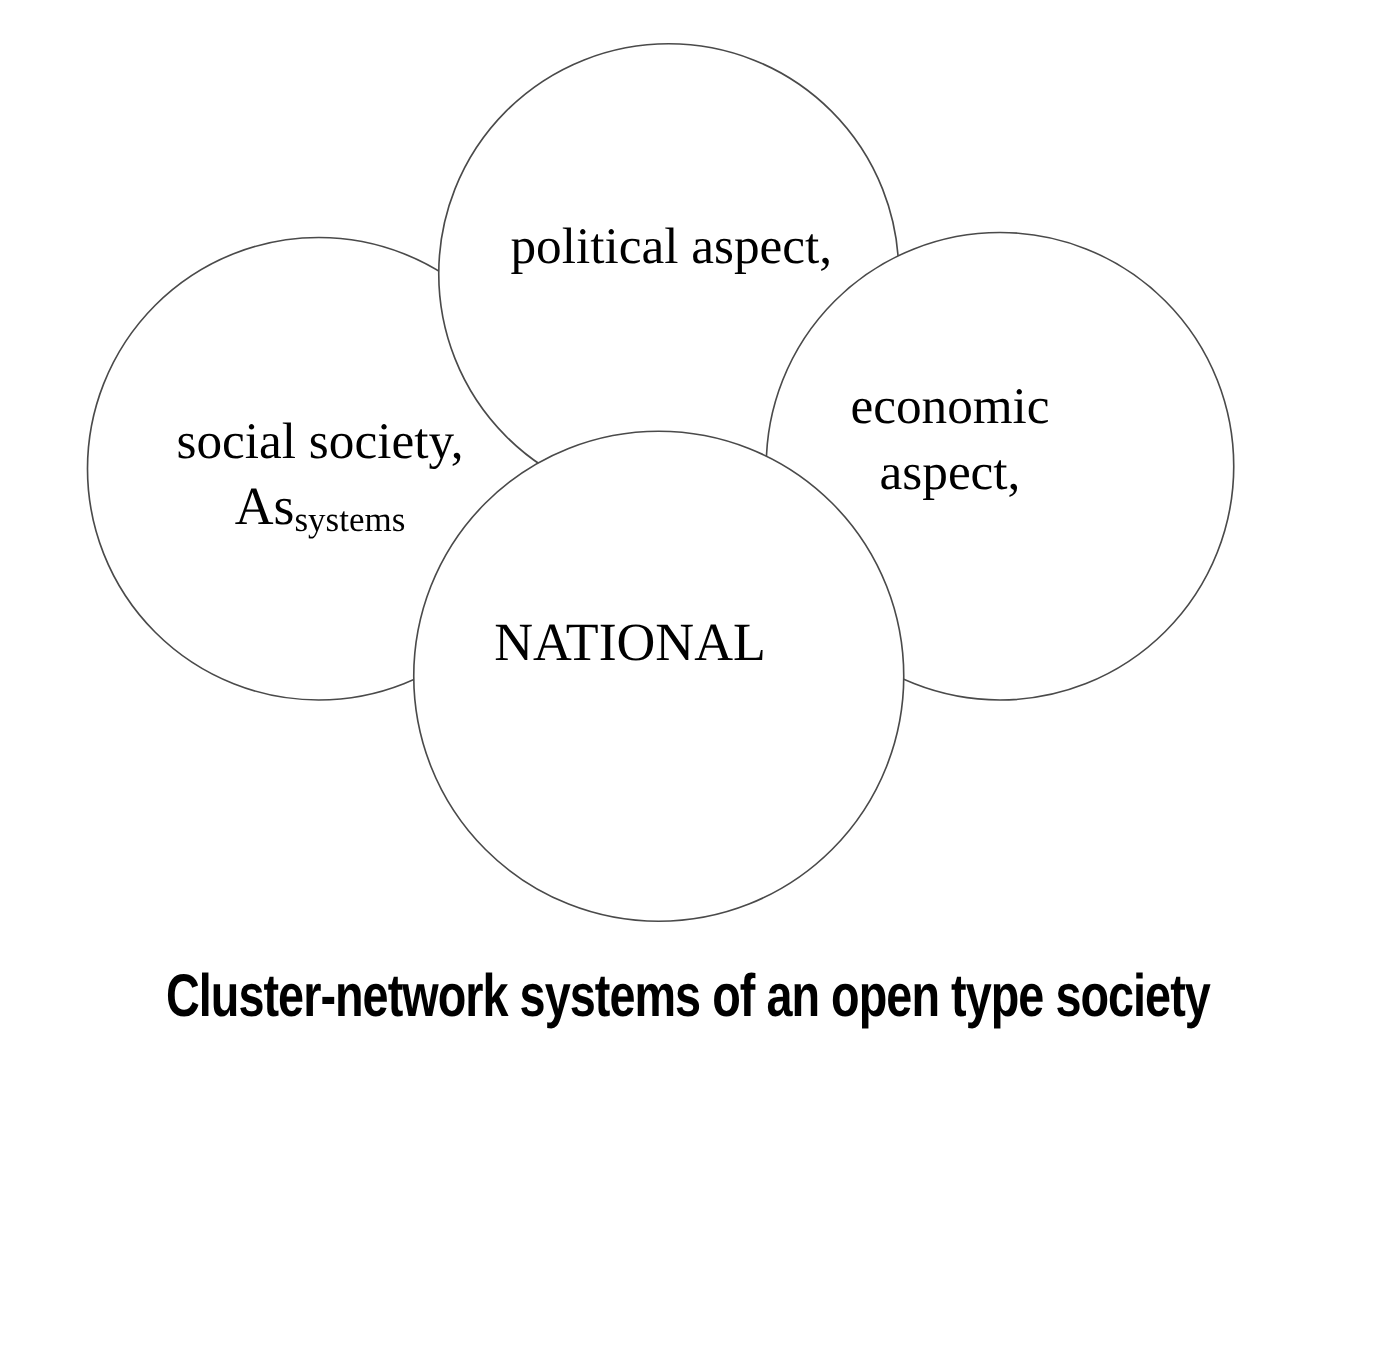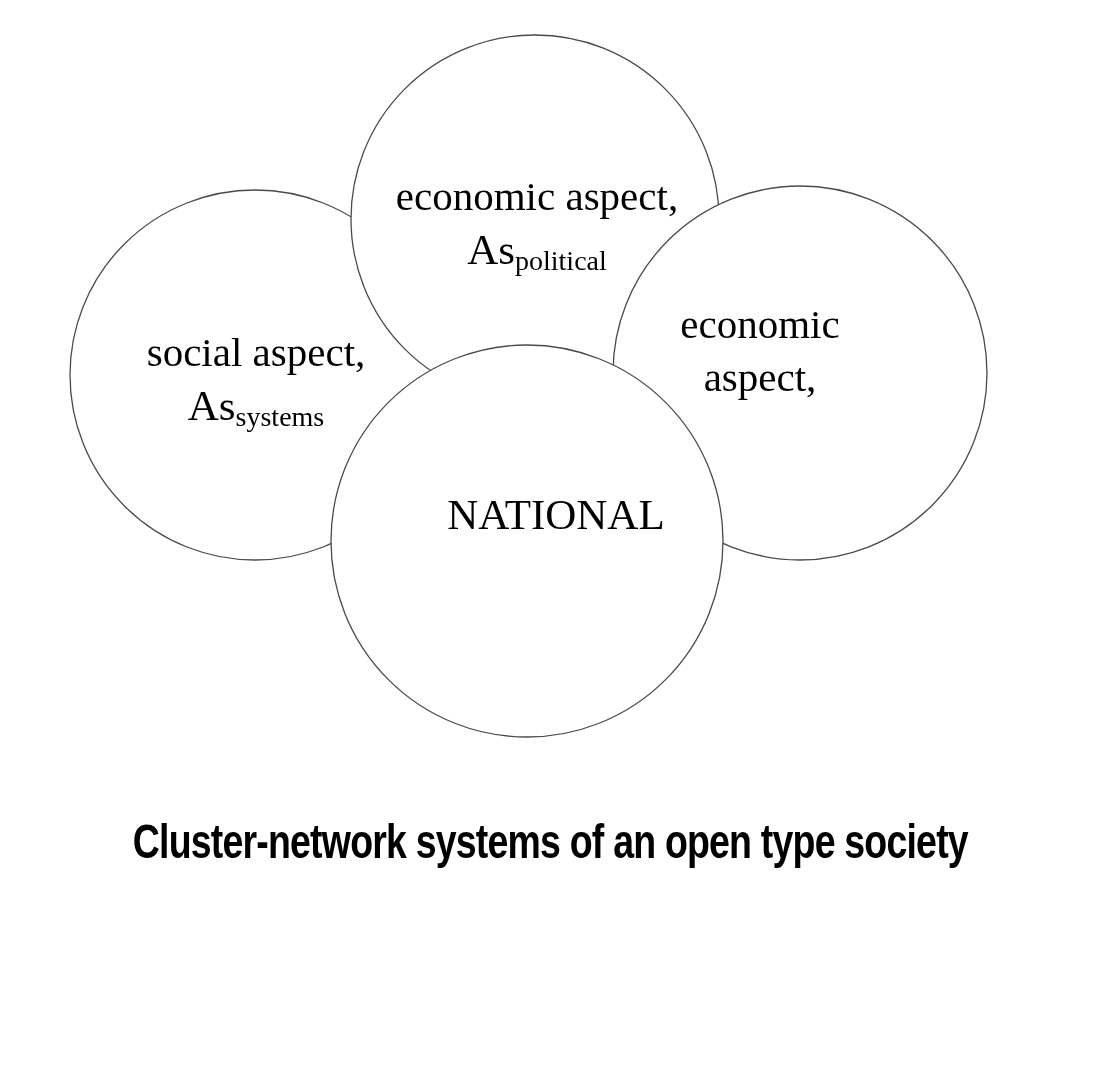--- a/index.html
+++ b/index.html
@@ -48,21 +48,20 @@
   .center-label {
     font-size: 43px;
     line-height: 52px;
   }
   .caption-wrap {
     position: absolute;
     left: 0;
     right: 0;
     top: 770px;
     text-align: center;
-    margin-top: 44px;
   }
   .caption {
     display: inline-block;
     font-family: "Liberation Sans", "DejaVu Sans", sans-serif;
     font-weight: bold;
     font-size: 48px;
     letter-spacing: -1px;
     transform: scaleX(0.78);
     transform-origin: 50% 50%;
     white-space: nowrap;
@@ -75,39 +74,36 @@
 <div class="canvas">
 
   <svg class="diagram-svg" width="1100" height="1081" viewBox="0 0 1100 1081">
     <circle cx="255" cy="375" r="185"></circle>
     <circle cx="535" cy="219" r="184"></circle>
     <circle cx="800" cy="373" r="187"></circle>
     <circle cx="527" cy="541" r="196"></circle>
   </svg>
 
   <div class="circle-label" style="left:537px; top:170px;">
-    <div>economic aspect,</div>
-    <div class="as-line">
-      <span>As</span><span class="sub">political</span>
-    </div>
+    <div>political aspect,</div>
   </div>
 
   <div class="circle-label" style="left:256px; top:326px;">
-    <div>social aspect,</div>
+    <div>social society,</div>
     <div class="as-line">
       <span>As</span><span class="sub">systems</span>
     </div>
   </div>
 
   <div class="circle-label" style="left:760px; top:298px;">
     <div>economic</div>
     <div>aspect,</div>
   </div>
 
-  <div class="circle-label center-label" style="left:556px; top:489px;">
+  <div class="circle-label center-label" style="left:504px; top:489px;">
     <div>NATIONAL</div>
   </div>
 
   <div class="caption-wrap">
     <span class="caption">Cluster-network systems of an open type society</span>
   </div>
 
 </div>
 
 </body></html>

